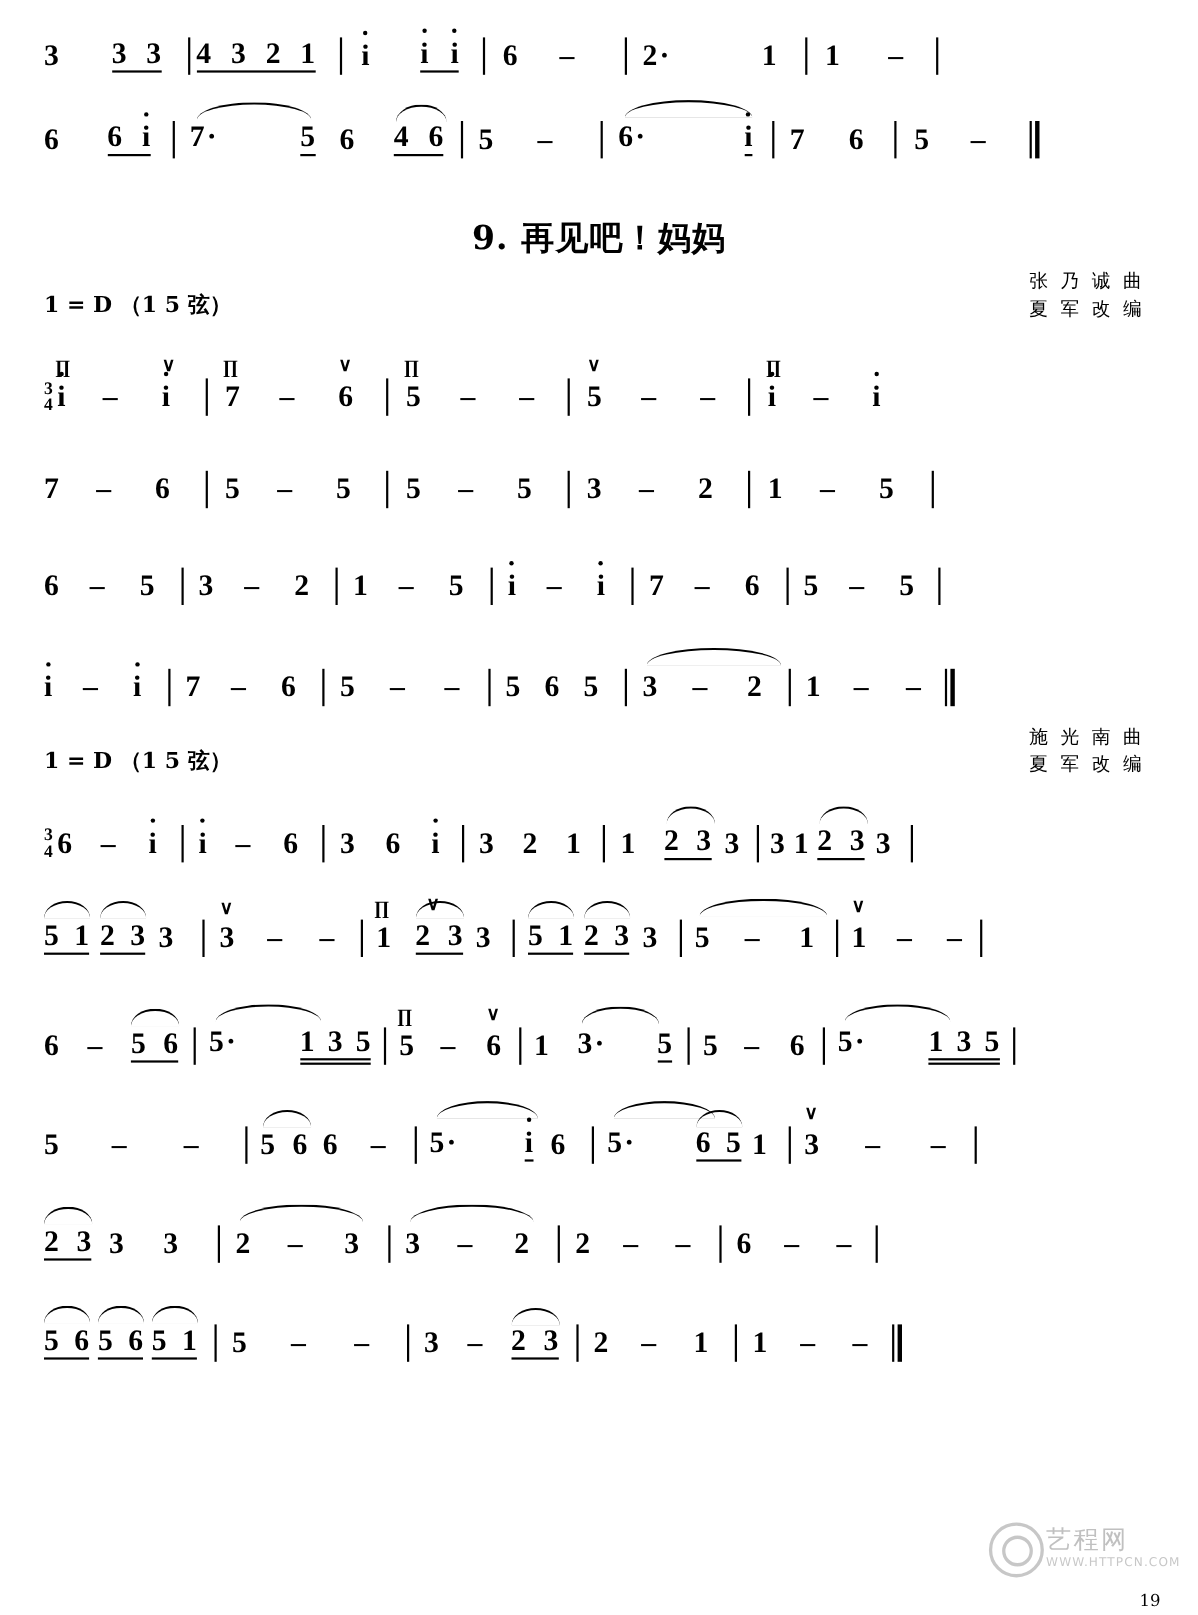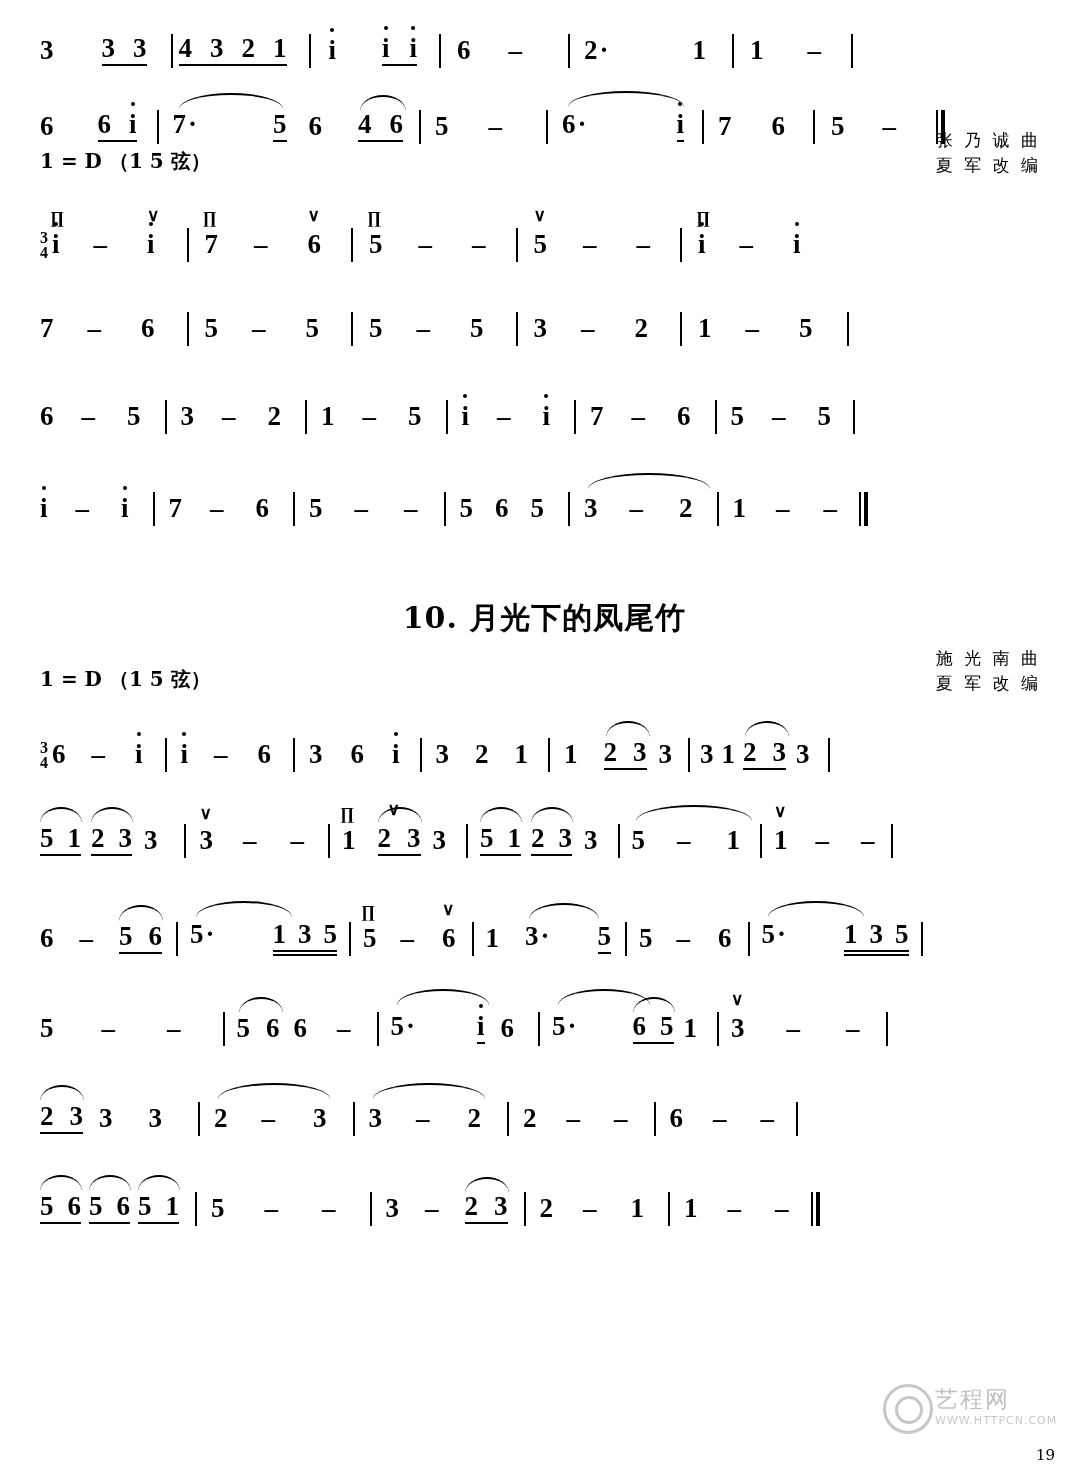--- a/index.html
+++ b/index.html
@@ -149,21 +149,21 @@
   
   .pageno{
     position:absolute;
     right:34px;bottom:4px;
     font-size:15px;
     font-family:"DejaVu Serif", serif;
   }
   
   .watermark{
     position:absolute;
-    right:16px;bottom:28px;
+    right:0;bottom:28px;
     width:190px;height:58px;
     opacity:.55;
     text-align:right;
   }
   .wm-circle{
     position:absolute;left:0;top:2px;
     width:44px;height:44px;border-radius:50%;
     border:3px solid #9a9a9a;
   }
   .wm-circle:after{
@@ -268,20 +268,23 @@
         <span class="bar"></span>
         <span class="sp" style="width:16px"></span>
       <span class="n">5</span>
         <span class="sp" style="width:38px"></span>
       <span class="n">–</span>
       <span class="sp" style="width:40px"></span>
         <span class="endbar"></span>
     </div>
   </div>
 
+  <div style="position:relative;height:70px;margin-top:46px;">
+    <div class="song-title">9. 再见吧！妈妈</div>
+  </div>
 
   <div style="position:relative;height:46px;">
     <div class="meta-left" style="top:-2px;">1 = D （1  5 弦）</div>
     <div class="meta-right" style="top:-22px;">
       <div>张 乃 诚 曲</div>
       <div>夏  军 改 编</div>
     </div>
   </div>
 
   <div class="row" style="height:92px;">
@@ -493,23 +496,20 @@
       <span class="n">1</span>
         <span class="sp" style="width:30px"></span>
       <span class="n">–</span>
         <span class="sp" style="width:34px"></span>
       <span class="n">–</span>
       <span class="sp" style="width:22px"></span>
         <span class="endbar"></span>
     </div>
   </div>
 
-  <div style="position:relative;height:70px;margin-top:34px;">
-    <div class="song-title">10. 月光下的凤尾竹</div>
-  </div>
 
   <div style="position:relative;height:44px;">
     <div class="meta-left" style="top:-2px;">1 = D （1  5 弦）</div>
     <div class="meta-right" style="top:-22px;text-align:right;">
       <div>施 光 南 曲</div>
       <div>夏  军 改 编</div>
     </div>
   </div>
 
   <div class="row" style="height:90px;">

